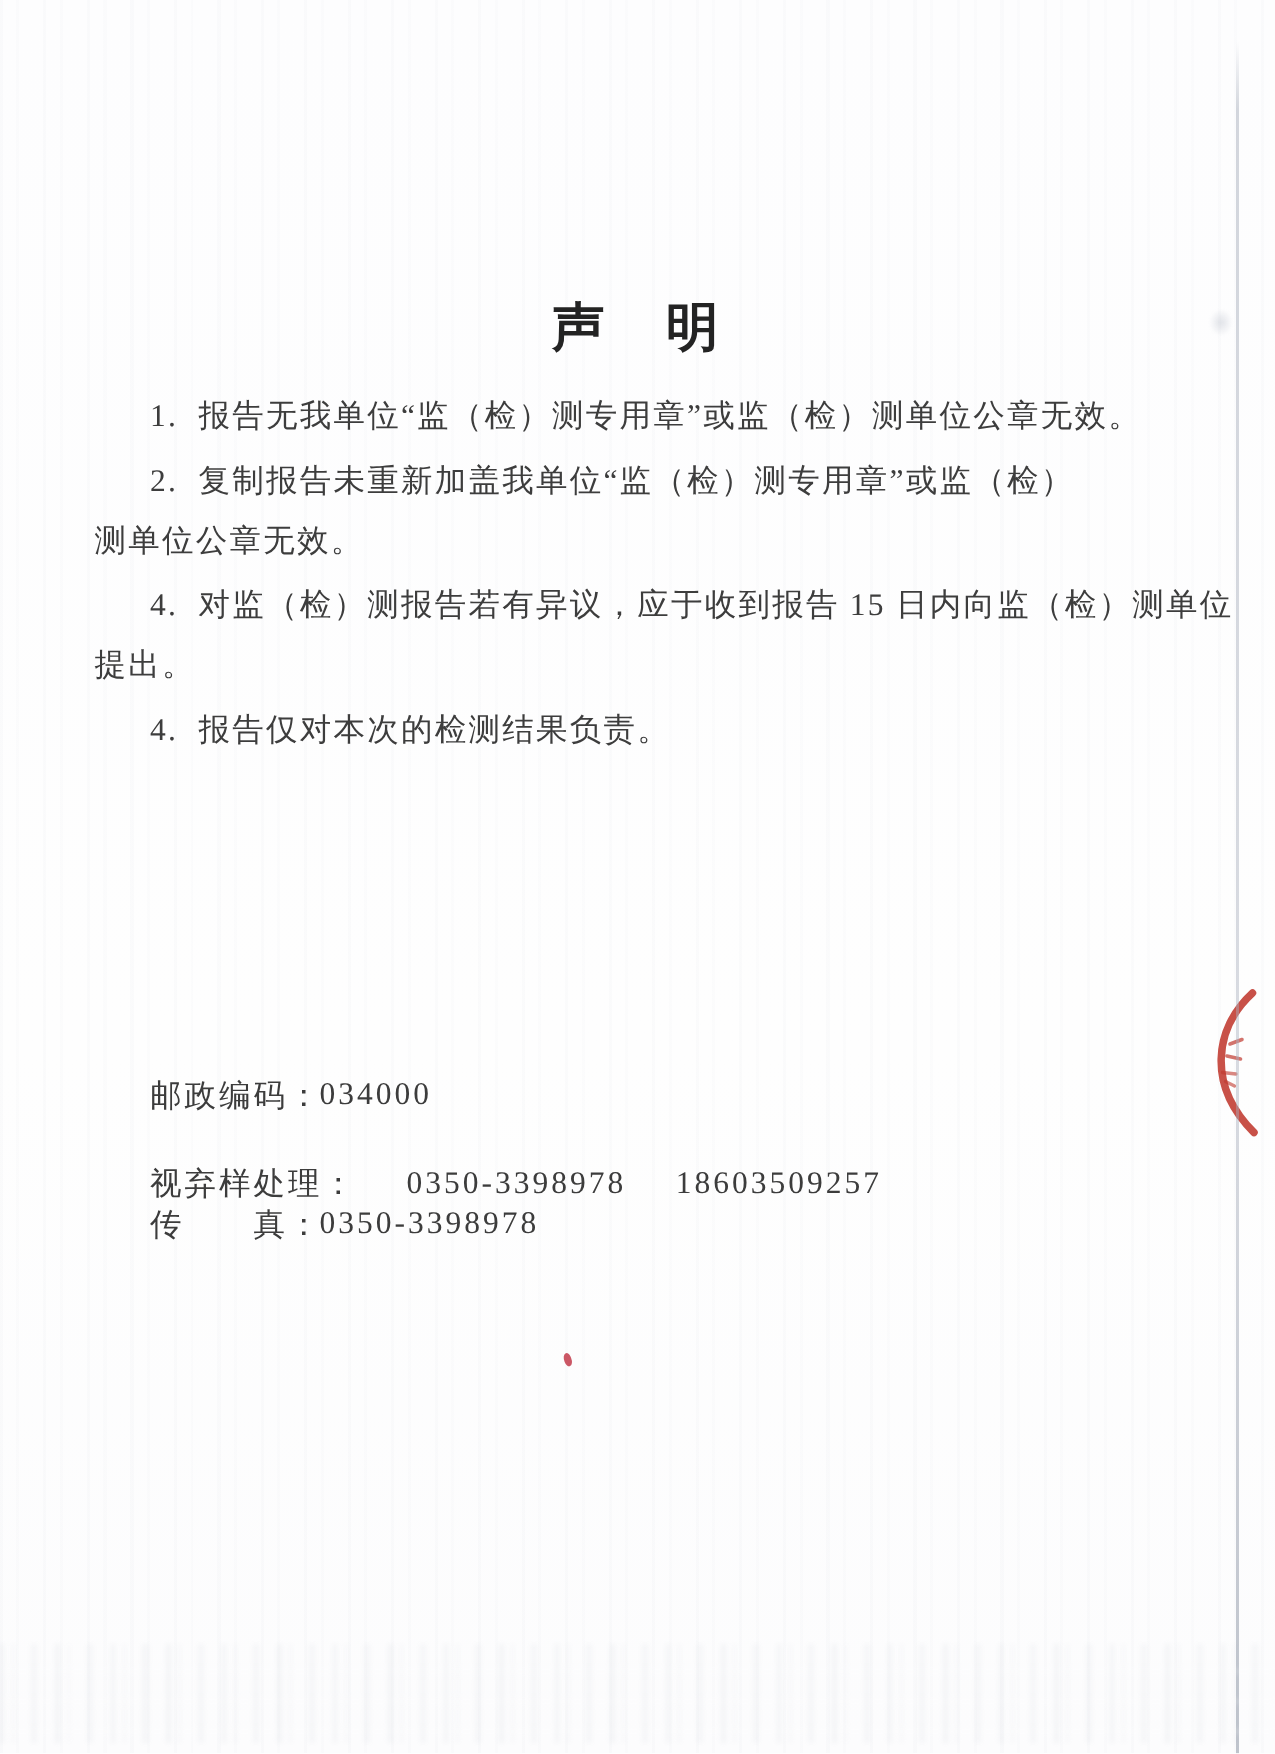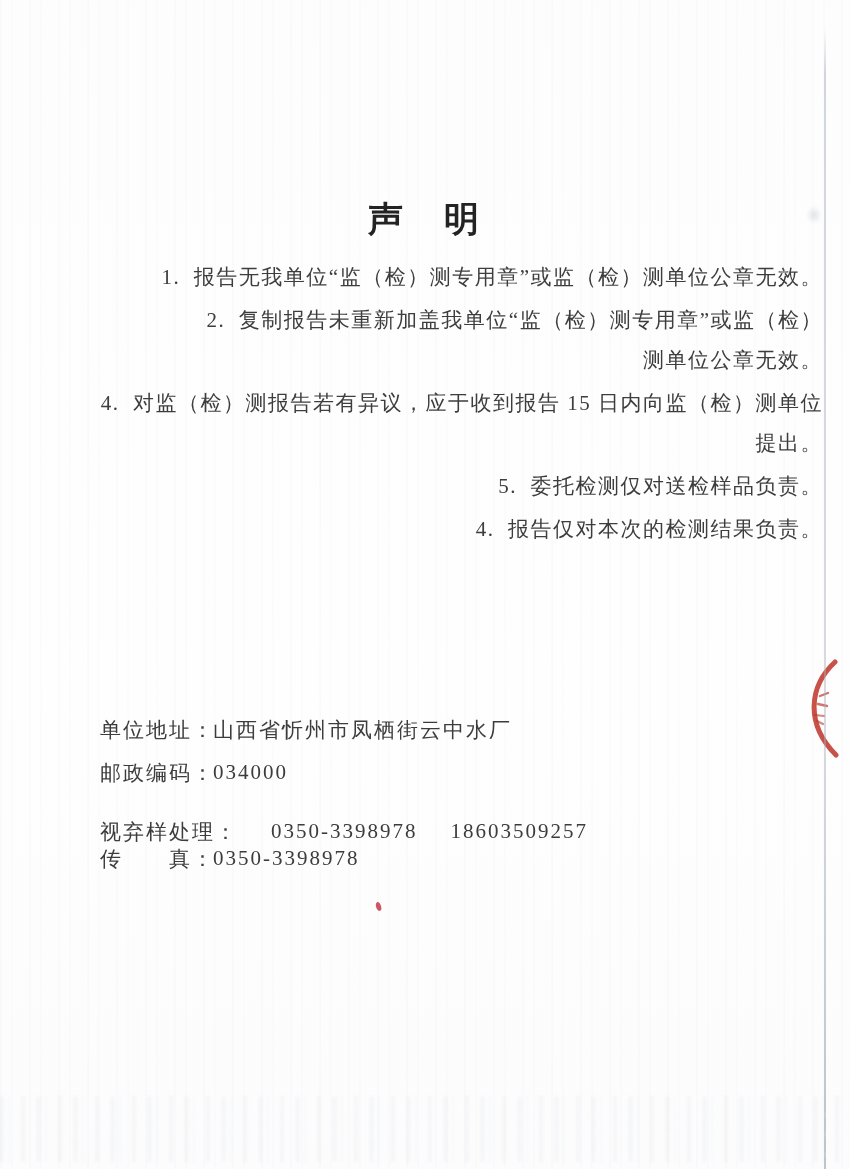--- a/index.html
+++ b/index.html
@@ -42,21 +42,20 @@
     top:257px;left:63px;width:760px;
     color:#3d3d3d;
   }
   .body-text p{
     margin:3px 0 0 0;
     font-size:21px;
     line-height:40px;
     letter-spacing:1.5px;
     text-indent:37px;
     white-space:pre;
-    text-align:right;
   }
   .body-text p:first-child{margin-top:0;}
   .contact{
     position:absolute;
     top:708px;left:100px;width:620px;
     color:#3c3c3c;
     font-size:21px;
     letter-spacing:2px;
   }
   .contact .row{
@@ -126,29 +125,24 @@
   <div class="paper-texture"></div>
 
   <h1 class="title">声　明</h1>
 
   <div class="body-text">
     <p>1.  报告无我单位“监（检）测专用章”或监（检）测单位公章无效。</p>
     <p>2.  复制报告未重新加盖我单位“监（检）测专用章”或监（检）
 测单位公章无效。</p>
     <p>4.  对监（检）测报告若有异议，应于收到报告 15 日内向监（检）测单位
 提出。</p>
-    <p>5.  委托检测仅对送检样品负责。</p>
     <p>4.  报告仅对本次的检测结果负责。</p>
   </div>
 
   <div class="contact">
-    <div class="row">
-      <span class="label">单位地址：</span>
-      <span class="value">山西省忻州市凤栖街云中水厂</span>
-    </div>
     <div class="row">
       <span class="label">邮政编码：</span>
       <span class="value">034000</span>
     </div>
     <div class="row">
       <span class="label">视弃样处理：</span>
       <span>
         <span class="value">0350-3398978</span><span class="value2">18603509257</span>
       </span>
     </div>

